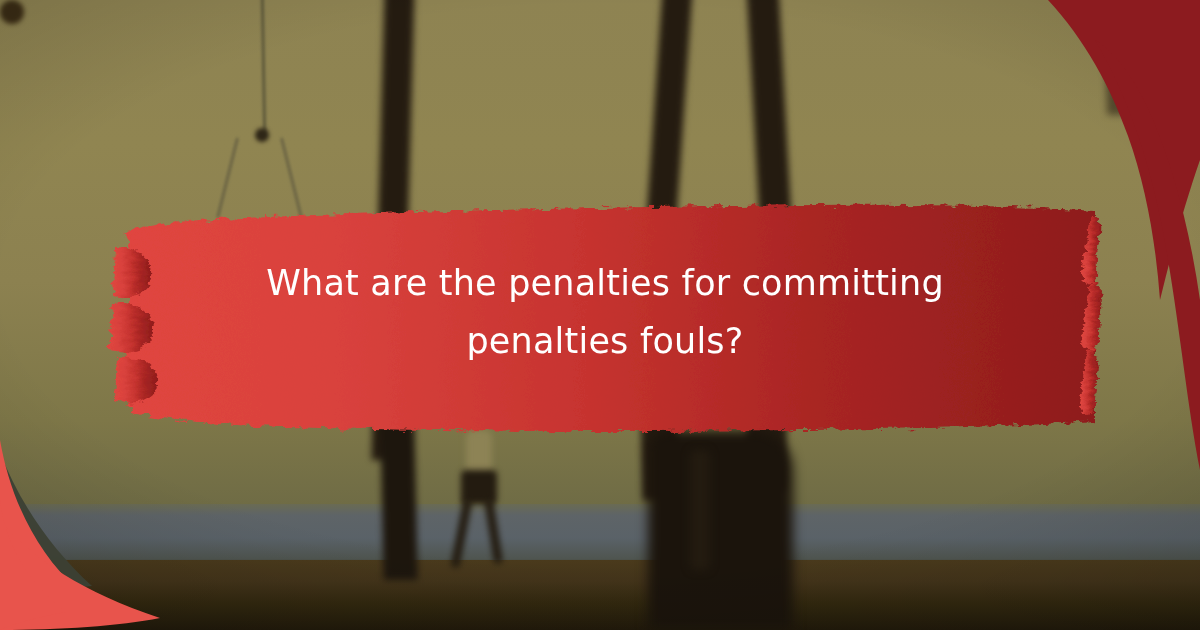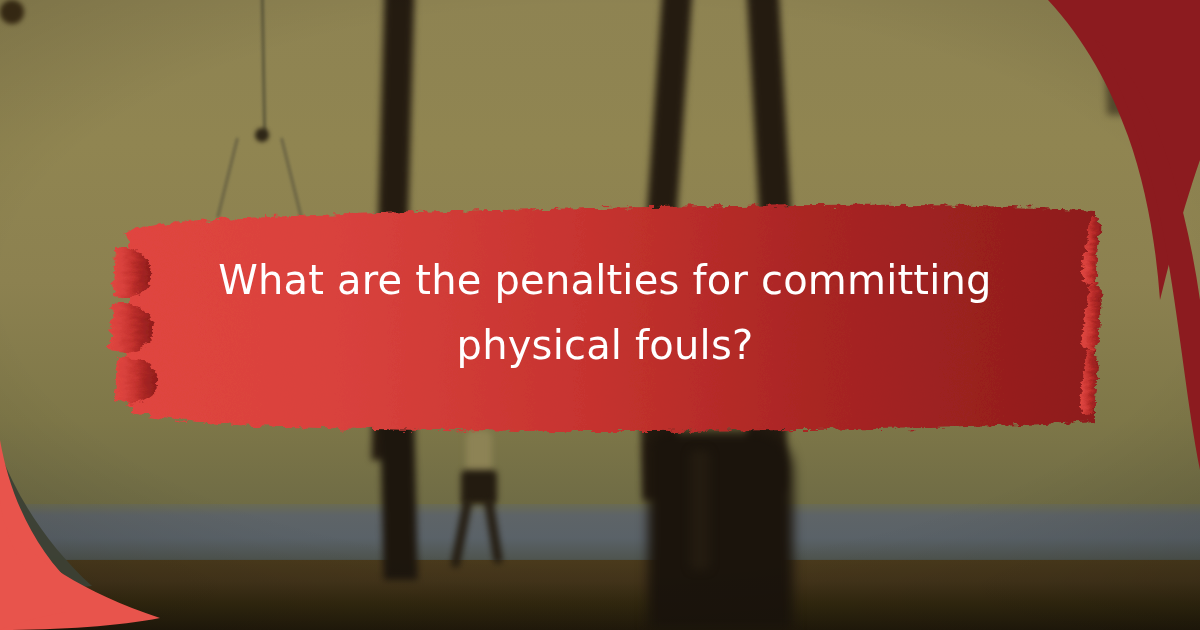--- a/index.html
+++ b/index.html
@@ -122,21 +122,21 @@
     left: 0; top: 0;
     width: 1020px; height: 255px;
     display: flex;
     flex-direction: column;
     align-items: center;
     justify-content: center;
     gap: 4px;
   }
   .banner-line {
     color: #ffffff;
-    font-size: 40px;
+    font-size: 35px;
     font-weight: 400;
     line-height: 1.52;
     letter-spacing: .2px;
     text-align: center;
     white-space: nowrap;
   }
 </style>
 </head>
 <body>
 
@@ -221,17 +221,17 @@
         <path d="M22,172 C48,170 64,182 62,200 C60,216 36,222 20,214 Z" fill="url(#brushGrad)"></path>
 
         <path d="M996,32 C1014,28 1000,60 1002,84 C1004,104 988,104 986,88 Z" fill="url(#brushGrad)"></path>
         <path d="M996,98 C1014,96 1004,130 1004,152 C1004,170 988,170 986,154 Z" fill="url(#brushGrad)"></path>
         <path d="M992,166 C1010,164 1000,198 1000,218 C1000,234 986,234 984,218 Z" fill="url(#brushGrad)"></path>
       </g>
     </svg>
 
     <div class="banner-text">
       <div class="banner-line">What are the penalties for committing</div>
-      <div class="banner-line">physical fouls?</div>
+      <div class="banner-line">penalties fouls?</div>
     </div>
   </div>
 
 </div>
 
 </body></html>

